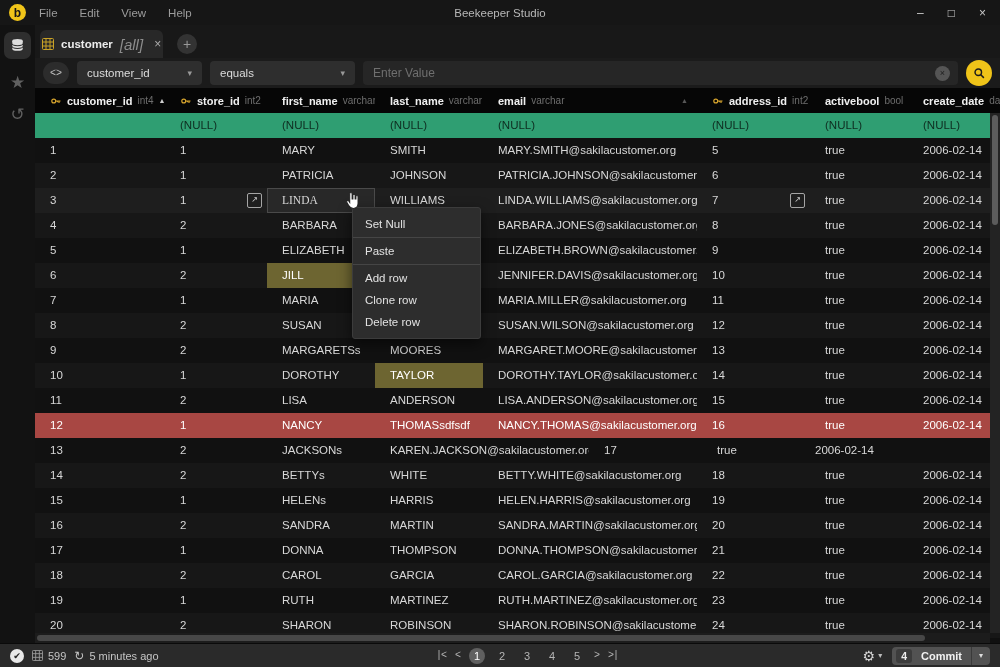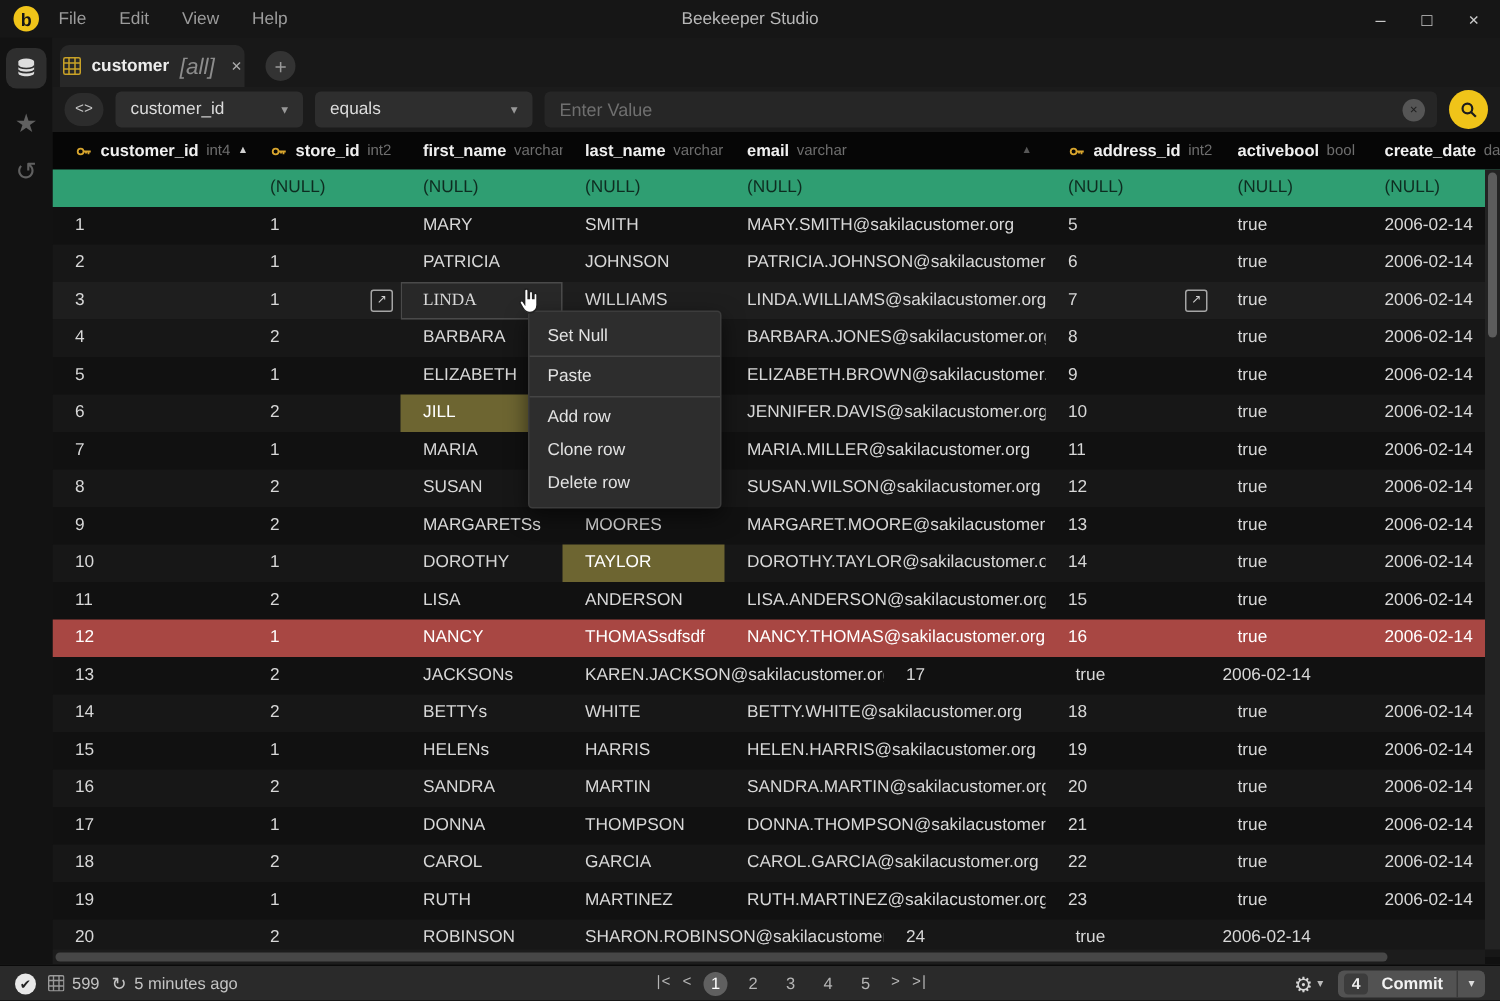--- a/index.html
+++ b/index.html
@@ -424,20 +424,21 @@
             <div class="cell c2">RUTH</div>
             <div class="cell c3">MARTINEZ</div>
             <div class="cell c4">RUTH.MARTINEZ@sakilacustomer.org</div>
             <div class="cell c5">23</div>
             <div class="cell c6">true</div>
             <div class="cell c7">2006-02-14</div>
           </div>
           <div class="row even">
             <div class="cell c0">20</div>
             <div class="cell c1">2</div>
+            <div class="cell c2">SHARON</div>
             <div class="cell c3">ROBINSON</div>
             <div class="cell c4">SHARON.ROBINSON@sakilacustomer.org</div>
             <div class="cell c5">24</div>
             <div class="cell c6">true</div>
             <div class="cell c7">2006-02-14</div>
           </div>
         </div>
       <div class="vscroll">
         <div class="vthumb"></div>
       </div>

